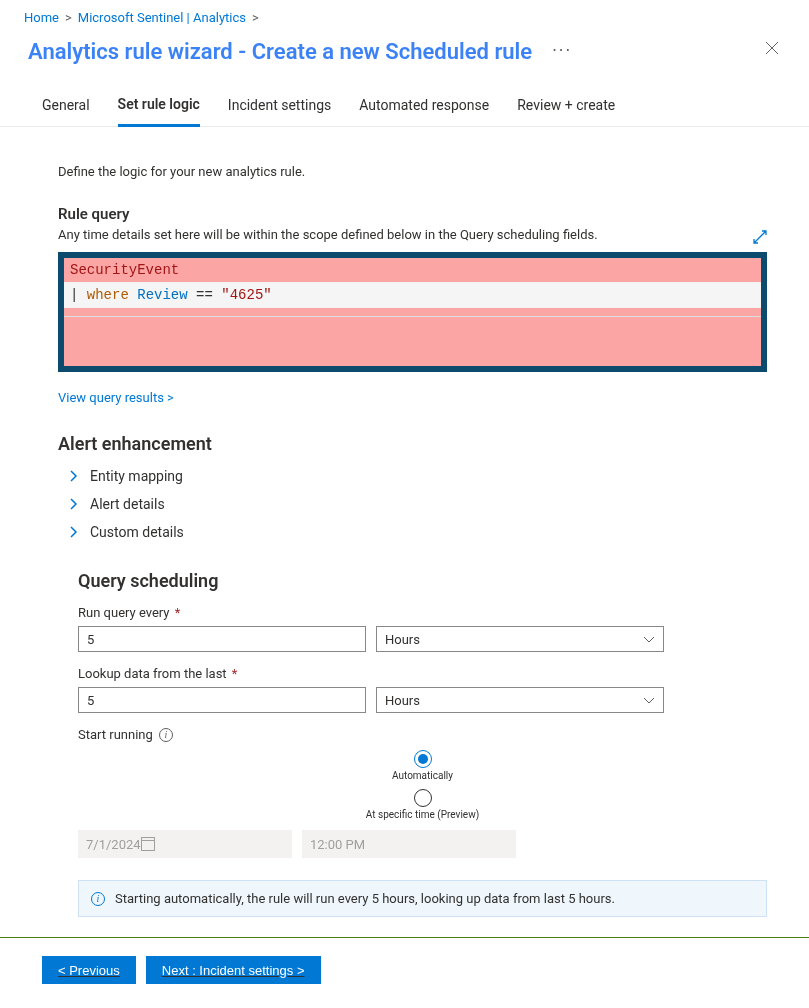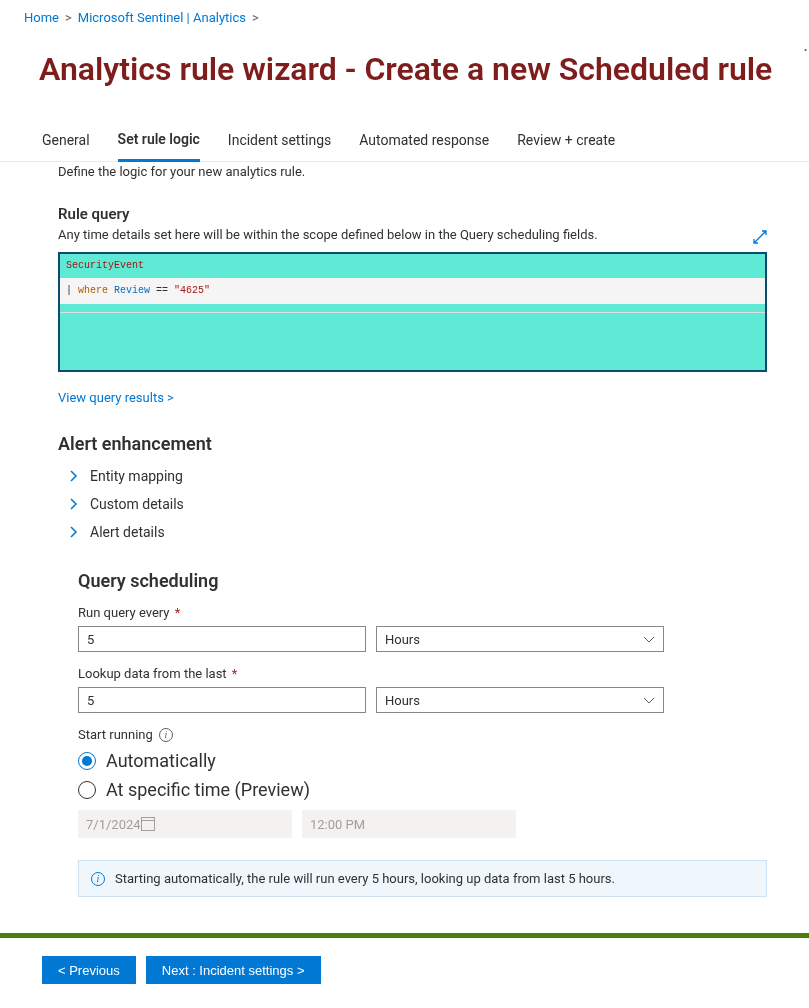--- a/index.html
+++ b/index.html
@@ -27,24 +27,24 @@
   }
   .breadcrumb .sep { color: #605e5c; }
 
   
   .header {
     display: flex;
     align-items: flex-start;
     padding: 6px 24px 18px 24px;
   }
   .header h1 {
-    margin: 15px;
-    font-size: 32px;
+    margin: 4px;
+    font-size: 22px;
     font-weight: 600;
-    color: #7f1d1d;
+    color: #3b82f6;
     flex: 0 0 auto;
   }
   .header .dots {
     color: #605e5c;
     font-size: 18px;
     margin-left: 16px;
     letter-spacing: 2px;
     line-height: 32px;
   }
   .header .close {
@@ -112,24 +112,24 @@
   
   .code-wrap { position: relative; }
   .expand-icon {
     position: absolute;
     top: -22px;
     right: 0px;
     color: #0078d4;
     cursor: pointer;
   }
   .codebox {
-    border: 2px solid #0c4a6e;
-    background: #5eead4;
+    border: 6px solid #0c4a6e;
+    background: #fca5a5;
     font-family: Consolas, "Courier New", monospace;
-    font-size: 10px;
+    font-size: 14px;
     height: 120px;
     position: relative;
     overflow: hidden;
   }
   .codebox .line {
     padding: 2px 6px;
     white-space: pre;
     border-bottom: 1px solid #f3f2f1;
     line-height: 20px;
   }
@@ -182,24 +182,25 @@
     display: flex;
     align-items: center;
   }
   .textbox { flex: 0 0 288px; }
   .select { flex: 0 0 288px; justify-content: space-between; cursor: pointer; }
   .select .chev { color: #605e5c; }
 
   .radio-row {
     display: flex;
     align-items: center;
-    gap: 10px;
+    gap: 2px;
     margin: 8px 0;
     cursor: pointer;
-    font-size: 18px;
+    font-size: 10px;
+    flex-direction: column;
   }
   .radio {
     width: 18px; height: 18px;
     border: 1px solid #323130;
     border-radius: 50%;
     display: inline-flex;
     align-items: center;
     justify-content: center;
     background: #fff;
   }
@@ -252,25 +253,26 @@
     gap: 10px;
     font-size: 13px;
     color: #323130;
   }
   .info-banner .info-icon { border-color: #0078d4; color:#0078d4; flex-shrink: 0; }
 
   
   .footer {
     position: absolute;
     bottom: 0; left:0; right:0;
-    border-top: 5px solid #4d7c0f;
+    border-top: 1px solid #4d7c0f;
     padding: 18px 24px 24px 42px;
     display: flex;
     gap: 10px;
     background: #fff;
+    text-decoration: underline;
   }
   .btn {
     background: #0078d4;
     color: #fff;
     border: none;
     height: 28px;
     padding: 0 16px;
     font-size: 13px;
     cursor: pointer;
     display: inline-flex;
@@ -338,29 +340,29 @@
         </svg>
     </span>
     <span>Entity mapping</span>
   </div>
   <div class="expander-row">
     <span class="chevron-right">
       <svg width="8" height="12" viewBox="0 0 8 12">
           <path d="M1 1 L6 6 L1 11" stroke="#0078d4" stroke-width="1.5" fill="none"></path>
         </svg>
     </span>
-    <span>Custom details</span>
+    <span>Alert details</span>
   </div>
   <div class="expander-row">
     <span class="chevron-right">
       <svg width="8" height="12" viewBox="0 0 8 12">
           <path d="M1 1 L6 6 L1 11" stroke="#0078d4" stroke-width="1.5" fill="none"></path>
         </svg>
     </span>
-    <span>Alert details</span>
+    <span>Custom details</span>
   </div>
 
   <div class="qs-block">
     <div class="subheading">Query scheduling</div>
 
     <div class="field-label">
       <span>Run query every</span><span class="req"> *</span>
     </div>
     <div class="field-row">
       <div class="textbox">5</div>

